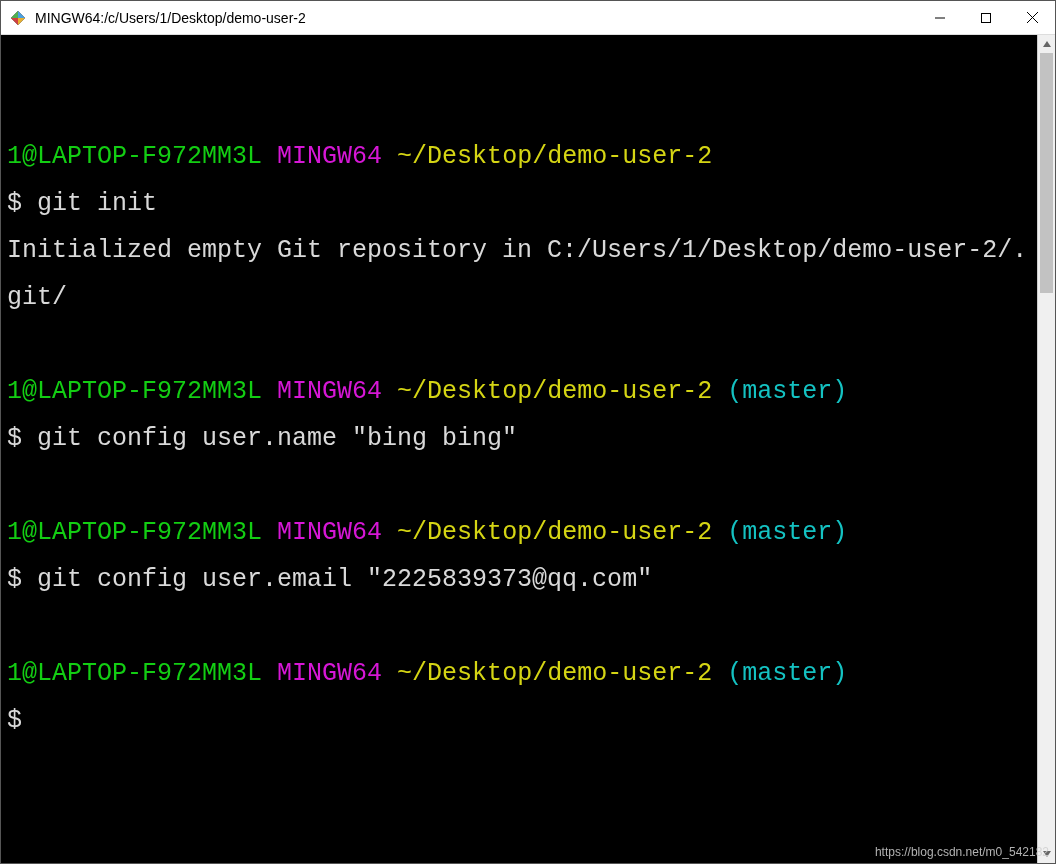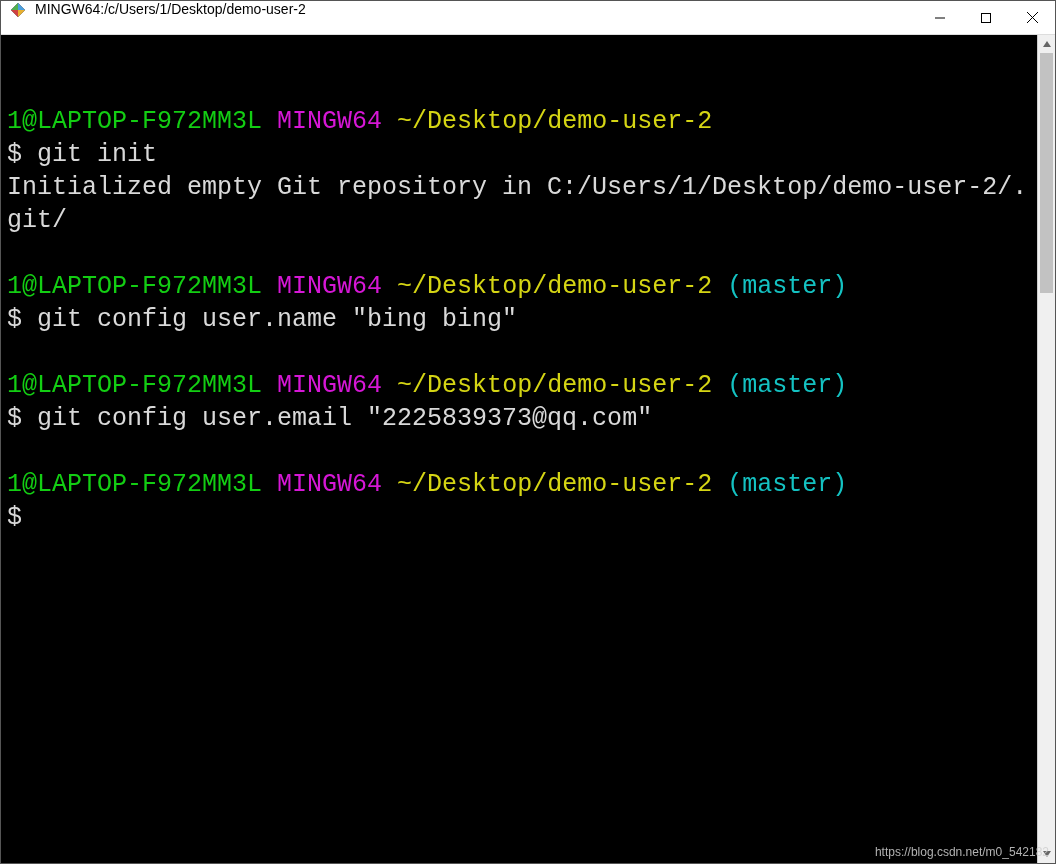--- a/index.html
+++ b/index.html
@@ -13,21 +13,21 @@
   .window {
     width: 1056px; height: 864px;
     display: flex; flex-direction: column;
     border: 1px solid #555;
     background: #ffffff;
     position: relative;
   }
   .titlebar {
     height: 34px;
     background: #ffffff;
-    display: flex; 
+    display: flex; align-items: center;
     padding: 0 0 0 8px;
     border-bottom: 1px solid #ddd;
     font-size: 14px;
     color: #000;
   }
   .titlebar .app-icon {
     width: 18px; height: 18px;
     margin-right: 8px;
     display: flex; align-items: center; justify-content: center;
   }
@@ -49,21 +49,21 @@
     display: flex;
     background: #000;
     position: relative;
   }
   .terminal {
     flex: 1;
     background: #000000;
     color: #cccccc;
     font-family: "Consolas", "Courier New", monospace;
     font-size: 25px;
-    line-height: 33px;
+    line-height: 47px;
     padding: 4px 2px 0 6px;
     white-space: pre-wrap;
     word-break: break-all;
     overflow: hidden;
   }
   .scrollbar {
     width: 18px;
     background: #f0f0f0;
     display: flex; flex-direction: column;
     border-left: 1px solid #ccc;

